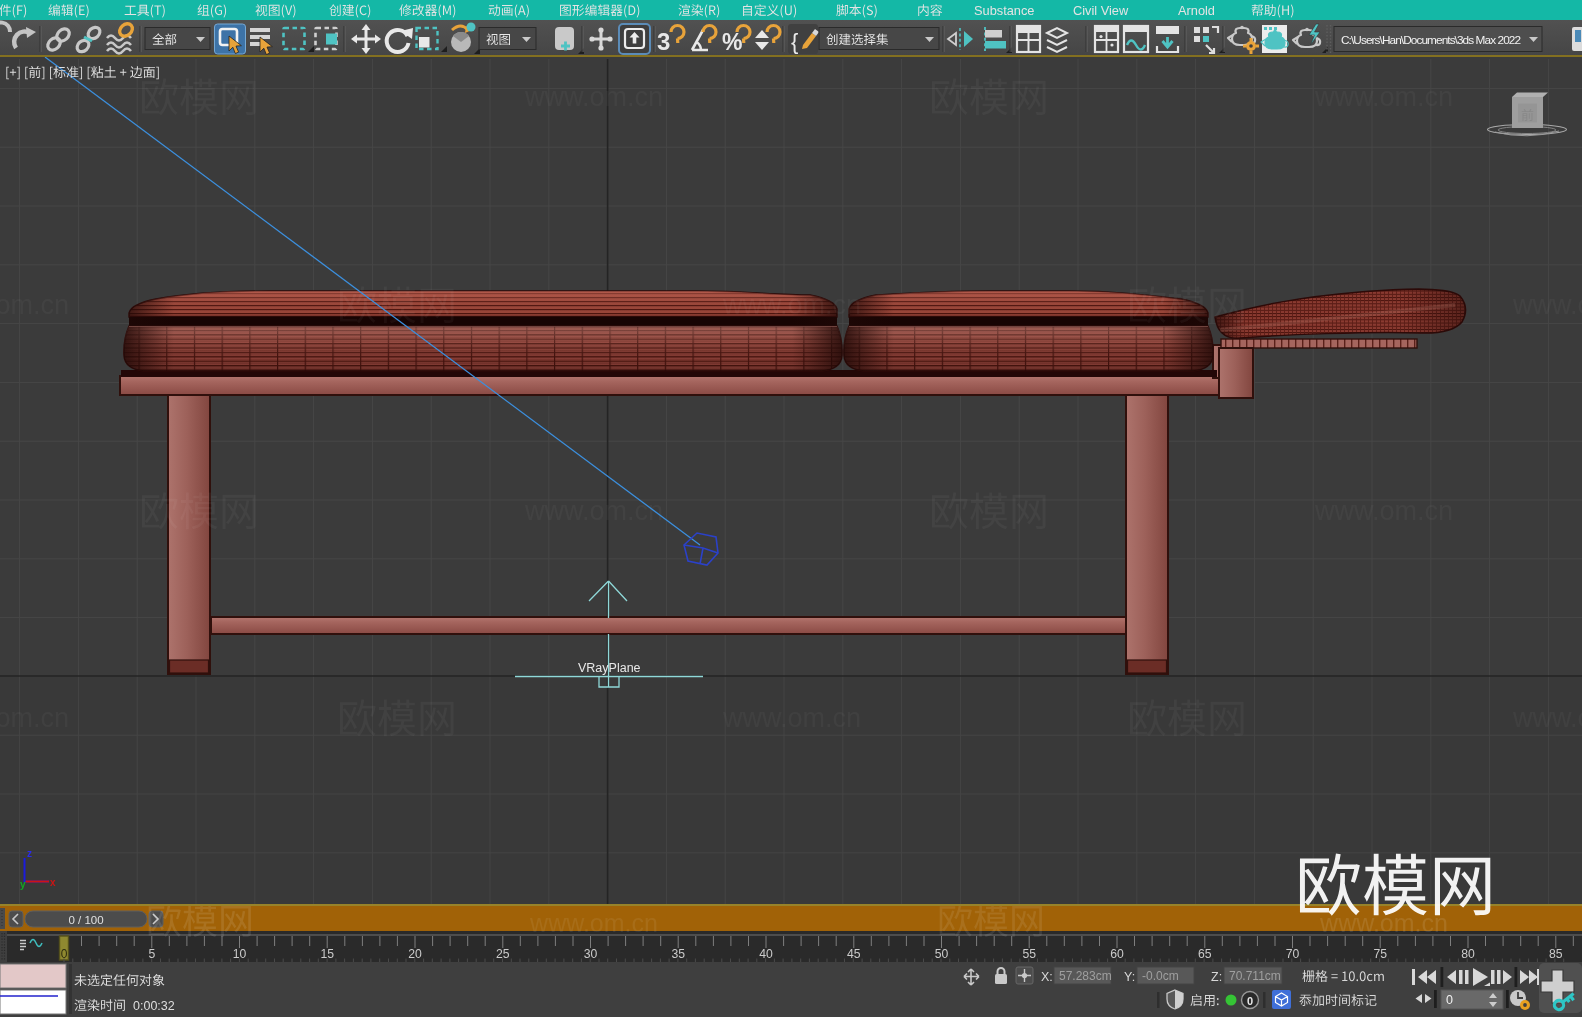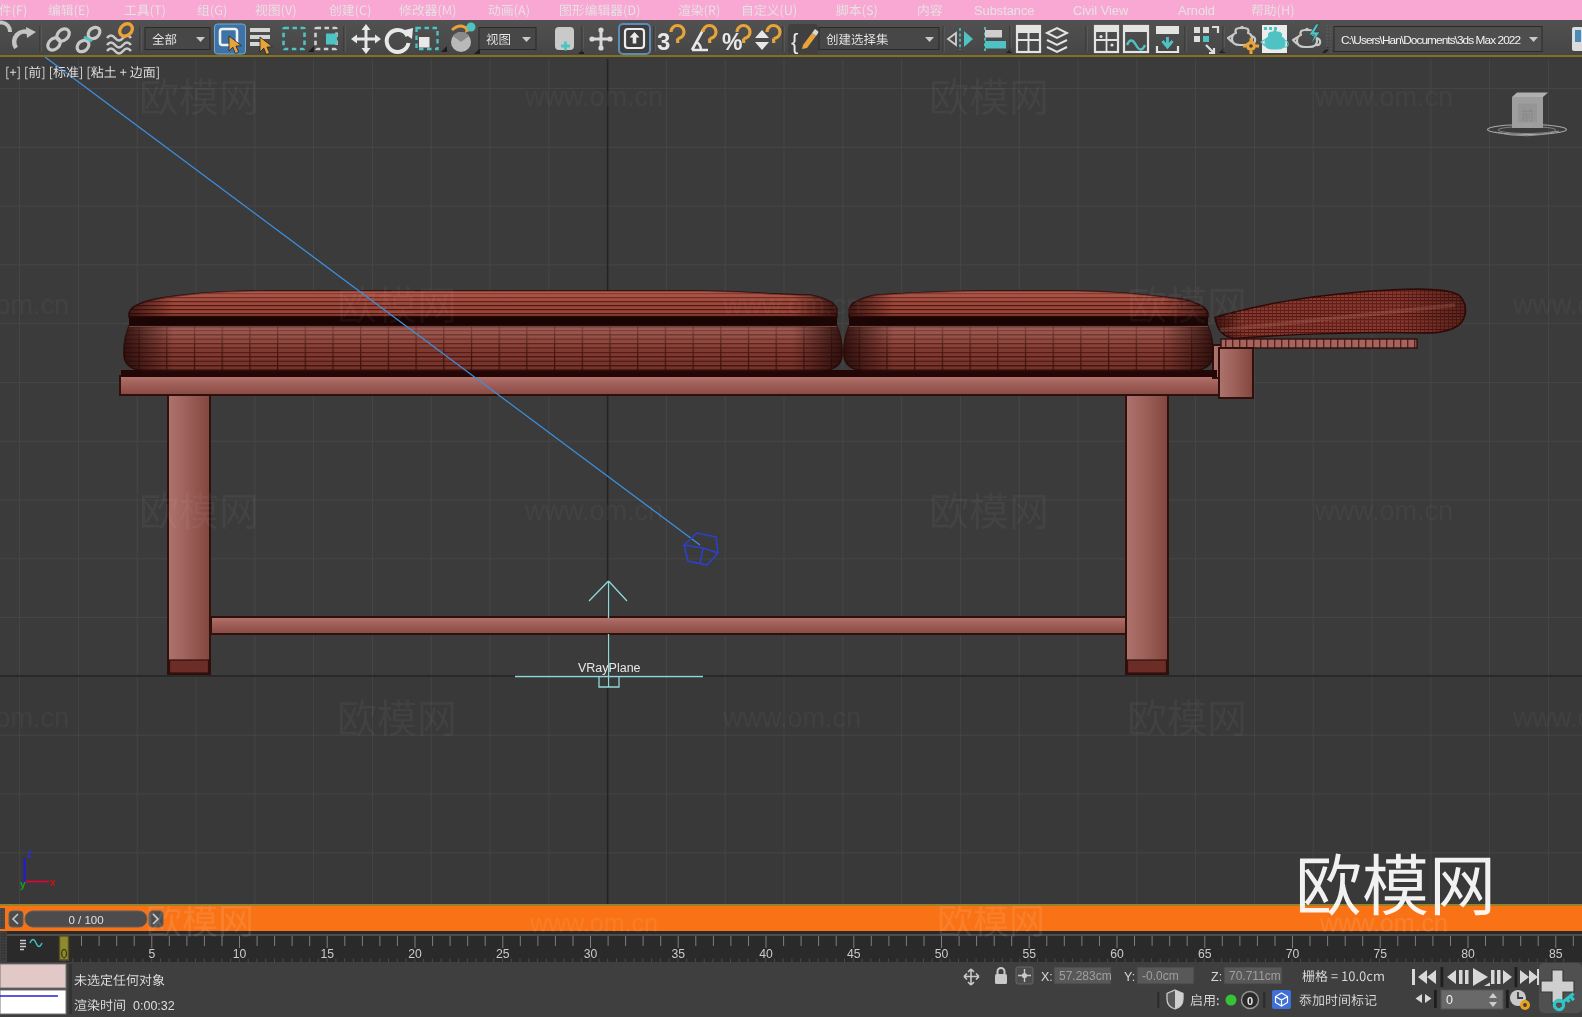--- a/index.html
+++ b/index.html
@@ -1,21 +1,21 @@
 <!DOCTYPE html>
 <html><head><meta charset="utf-8">
 <style>
 * { margin:0; padding:0; box-sizing:border-box; }
 html,body { width:1582px; height:1017px; background:#3b3b3b; font-family:"Liberation Sans",sans-serif; overflow:hidden; }
 #root { position:relative; width:1582px; height:1017px; overflow:hidden; }
 svg { display:block; }
 </style></head>
 <body>
 <div id="root">
-<div style="position:absolute;left:0;top:0;width:1582px;height:20px;background:#f9a8d4;overflow:hidden">
+<div style="position:absolute;left:0;top:0;width:1582px;height:20px;background:#14b8a6;overflow:hidden">
 <svg width="1582" height="20">
         <path transform="translate(-14.0,15.0) scale(0.01280,-0.01280)" d="M423 823C453 774 485 707 497 666L580 693C566 734 531 799 501 847ZM50 664L50 590L206 590C265 438 344 307 447 200C337 108 202 40 36 -7C51 -25 75 -60 83 -78C250 -24 389 48 502 146C615 46 751 -28 915 -73C928 -52 950 -20 967 -4C807 36 671 107 560 201C661 304 738 432 796 590L954 590L954 664ZM504 253C410 348 336 462 284 590L711 590C661 455 592 344 504 253ZM1317 341L1317 268L1604 268L1604 -80L1679 -80L1679 268L1953 268L1953 341L1679 341L1679 562L1909 562L1909 635L1679 635L1679 828L1604 828L1604 635L1470 635C1483 680 1494 728 1504 775L1432 790C1409 659 1367 530 1309 447C1327 438 1359 420 1373 409C1400 451 1425 504 1446 562L1604 562L1604 341ZM1268 836C1214 685 1126 535 1032 437C1045 420 1067 381 1075 363C1107 397 1137 437 1167 480L1167 -78L1239 -78L1239 597C1277 667 1311 741 1339 815ZM2239 -196L2295 -171C2209 -29 2168 141 2168 311C2168 480 2209 649 2295 792L2239 818C2147 668 2092 507 2092 311C2092 114 2147 -47 2239 -196ZM2439 0L2531 0L2531 329L2811 329L2811 407L2531 407L2531 655L2861 655L2861 733L2439 733ZM2989 -196C3081 -47 3136 114 3136 311C3136 507 3081 668 2989 818L2932 792C3018 649 3061 480 3061 311C3061 141 3018 -29 2932 -171Z" fill="#e4e4e4"></path>
         <path transform="translate(48.0,15.0) scale(0.01280,-0.01280)" d="M40 54L58 -15C140 18 245 61 346 103L332 163C223 121 114 79 40 54ZM61 423C75 430 98 435 205 450C167 386 132 335 116 316C87 278 66 252 45 248C53 230 64 196 68 182C87 194 118 204 339 255C336 271 333 298 334 317L167 282C238 374 307 486 364 597L303 632C286 593 265 554 245 517L133 505C190 593 246 706 287 815L215 840C179 719 112 587 91 554C71 520 55 496 38 491C46 473 57 438 61 423ZM624 350L624 202L541 202L541 350ZM675 350L746 350L746 202L675 202ZM481 412L481 -72L541 -72L541 143L624 143L624 -47L675 -47L675 143L746 143L746 -46L797 -46L797 143L871 143L871 -7C871 -14 868 -16 861 -17C854 -17 836 -17 814 -16C822 -32 829 -56 831 -73C867 -73 890 -71 908 -62C926 -52 930 -35 930 -8L930 413L871 412ZM797 350L871 350L871 202L797 202ZM605 826C621 798 637 762 648 732L414 732L414 515C414 361 405 139 314 -21C329 -28 360 -50 372 -63C465 99 482 335 483 498L920 498L920 732L729 732C717 765 697 811 675 846ZM483 668L850 668L850 561L483 561ZM1551 751L1819 751L1819 650L1551 650ZM1482 808L1482 594L1892 594L1892 808ZM1081 332C1089 340 1119 346 1153 346L1244 346L1244 202L1040 167L1056 94L1244 132L1244 -76L1313 -76L1313 146L1427 169L1423 234L1313 214L1313 346L1405 346L1405 414L1313 414L1313 568L1244 568L1244 414L1148 414C1176 483 1204 565 1228 650L1412 650L1412 722L1247 722C1255 756 1263 791 1269 825L1196 840C1191 801 1183 761 1174 722L1047 722L1047 650L1157 650C1136 570 1115 504 1105 479C1088 435 1075 403 1058 398C1066 380 1077 346 1081 332ZM1815 472L1815 386L1560 386L1560 472ZM1400 76L1412 8L1815 40L1815 -80L1885 -80L1885 46L1959 52L1960 115L1885 110L1885 472L1953 472L1953 535L1423 535L1423 472L1491 472L1491 82ZM1815 329L1815 242L1560 242L1560 329ZM1815 185L1815 105L1560 86L1560 185ZM2239 -196L2295 -171C2209 -29 2168 141 2168 311C2168 480 2209 649 2295 792L2239 818C2147 668 2092 507 2092 311C2092 114 2147 -47 2239 -196ZM2439 0L2872 0L2872 79L2531 79L2531 346L2809 346L2809 425L2531 425L2531 655L2861 655L2861 733L2439 733ZM3026 -196C3118 -47 3173 114 3173 311C3173 507 3118 668 3026 818L2969 792C3055 649 3098 480 3098 311C3098 141 3055 -29 2969 -171Z" fill="#e4e4e4"></path>
         <path transform="translate(124.0,15.0) scale(0.01280,-0.01280)" d="M52 72L52 -3L951 -3L951 72L539 72L539 650L900 650L900 727L104 727L104 650L456 650L456 72ZM1605 84C1716 32 1832 -32 1902 -81L1962 -25C1887 22 1766 86 1653 137ZM1328 133C1266 79 1141 12 1040 -26C1058 -40 1083 -65 1095 -81C1196 -40 1319 25 1399 88ZM1212 792L1212 209L1052 209L1052 141L1951 141L1951 209L1802 209L1802 792ZM1284 209L1284 300L1727 300L1727 209ZM1284 586L1727 586L1727 501L1284 501ZM1284 644L1284 730L1727 730L1727 644ZM1284 444L1727 444L1727 357L1284 357ZM2239 -196L2295 -171C2209 -29 2168 141 2168 311C2168 480 2209 649 2295 792L2239 818C2147 668 2092 507 2092 311C2092 114 2147 -47 2239 -196ZM2591 0L2684 0L2684 655L2906 655L2906 733L2369 733L2369 655L2591 655ZM3036 -196C3128 -47 3183 114 3183 311C3183 507 3128 668 3036 818L2979 792C3065 649 3108 480 3108 311C3108 141 3065 -29 2979 -171Z" fill="#e4e4e4"></path>
         <path transform="translate(197.0,15.0) scale(0.01280,-0.01280)" d="M48 58L63 -14C157 10 282 42 401 73L394 137C266 106 134 76 48 58ZM481 790L481 11L380 11L380 -58L959 -58L959 11L872 11L872 790ZM553 11L553 207L798 207L798 11ZM553 466L798 466L798 274L553 274ZM553 535L553 721L798 721L798 535ZM66 423C81 430 105 437 242 454C194 388 150 335 130 315C97 278 71 253 49 249C58 231 69 197 73 182C94 194 129 204 401 259C400 274 400 302 402 321L182 281C265 370 346 480 415 591L355 628C334 591 311 555 288 520L143 504C207 590 269 701 318 809L250 840C205 719 126 588 102 555C79 521 60 497 42 493C50 473 62 438 66 423ZM1239 -196L1295 -171C1209 -29 1168 141 1168 311C1168 480 1209 649 1295 792L1239 818C1147 668 1092 507 1092 311C1092 114 1147 -47 1239 -196ZM1727 -13C1825 -13 1906 23 1953 72L1953 380L1712 380L1712 303L1868 303L1868 111C1839 84 1788 68 1736 68C1579 68 1491 184 1491 369C1491 552 1587 665 1735 665C1808 665 1856 634 1893 596L1943 656C1901 700 1834 746 1732 746C1538 746 1396 603 1396 366C1396 128 1534 -13 1727 -13ZM2126 -196C2218 -47 2273 114 2273 311C2273 507 2218 668 2126 818L2069 792C2155 649 2198 480 2198 311C2198 141 2155 -29 2069 -171Z" fill="#e4e4e4"></path>
         <path transform="translate(255.0,15.0) scale(0.01280,-0.01280)" d="M450 791L450 259L523 259L523 725L832 725L832 259L907 259L907 791ZM154 804C190 765 229 710 247 673L308 713C290 748 250 800 211 838ZM637 649L637 454C637 297 607 106 354 -25C369 -37 393 -65 402 -81C552 -2 631 105 671 214L671 20C671 -47 698 -65 766 -65L857 -65C944 -65 955 -24 965 133C946 138 921 148 902 163C898 19 893 -8 858 -8L777 -8C749 -8 741 0 741 28L741 276L690 276C705 337 709 397 709 452L709 649ZM63 668L63 599L305 599C247 472 142 347 39 277C50 263 68 225 74 204C113 233 152 269 190 310L190 -79L261 -79L261 352C296 307 339 250 359 219L407 279C388 301 318 381 280 422C328 490 369 566 397 644L357 671L343 668ZM1375 279C1455 262 1557 227 1613 199L1644 250C1588 276 1487 309 1407 325ZM1275 152C1413 135 1586 95 1682 61L1715 117C1618 149 1445 188 1310 203ZM1084 796L1084 -80L1156 -80L1156 -38L1842 -38L1842 -80L1917 -80L1917 796ZM1156 29L1156 728L1842 728L1842 29ZM1414 708C1364 626 1278 548 1192 497C1208 487 1234 464 1245 452C1275 472 1306 496 1337 523C1367 491 1404 461 1444 434C1359 394 1263 364 1174 346C1187 332 1203 303 1210 285C1308 308 1413 345 1508 396C1591 351 1686 317 1781 296C1790 314 1809 340 1823 353C1735 369 1647 396 1569 432C1644 481 1707 538 1749 606L1706 631L1695 628L1436 628C1451 647 1465 666 1477 686ZM1378 563L1385 570L1644 570C1608 531 1560 496 1506 465C1455 494 1411 527 1378 563ZM2239 -196L2295 -171C2209 -29 2168 141 2168 311C2168 480 2209 649 2295 792L2239 818C2147 668 2092 507 2092 311C2092 114 2147 -47 2239 -196ZM2573 0L2680 0L2913 733L2819 733L2701 336C2676 250 2658 180 2630 94L2626 94C2599 180 2580 250 2555 336L2436 733L2339 733ZM3012 -196C3104 -47 3159 114 3159 311C3159 507 3104 668 3012 818L2955 792C3041 649 3084 480 3084 311C3084 141 3041 -29 2955 -171Z" fill="#e4e4e4"></path>
         <path transform="translate(329.0,15.0) scale(0.01280,-0.01280)" d="M838 824L838 20C838 1 831 -5 812 -6C792 -6 729 -7 659 -5C670 -25 682 -57 686 -76C779 -77 834 -75 867 -64C899 -51 913 -30 913 20L913 824ZM643 724L643 168L715 168L715 724ZM142 474L142 45C142 -44 172 -65 269 -65C290 -65 432 -65 455 -65C544 -65 566 -26 576 112C555 117 526 128 509 141C504 22 497 0 450 0C419 0 300 0 275 0C224 0 216 7 216 45L216 407L432 407C424 286 415 237 403 223C396 214 388 213 374 213C360 213 325 214 288 218C298 199 306 173 307 153C347 150 386 151 406 152C431 155 448 161 463 178C486 203 497 271 506 444C507 454 507 474 507 474ZM313 838C260 709 154 571 27 480C44 468 70 443 82 428C181 504 266 604 330 713C409 627 496 524 540 457L595 507C547 578 446 689 362 774L383 818ZM1394 755L1394 695L1581 695L1581 620L1330 620L1330 561L1581 561L1581 483L1387 483L1387 422L1581 422L1581 345L1379 345L1379 288L1581 288L1581 209L1337 209L1337 149L1581 149L1581 49L1652 49L1652 149L1937 149L1937 209L1652 209L1652 288L1899 288L1899 345L1652 345L1652 422L1876 422L1876 561L1945 561L1945 620L1876 620L1876 755L1652 755L1652 840L1581 840L1581 755ZM1652 561L1809 561L1809 483L1652 483ZM1652 620L1652 695L1809 695L1809 620ZM1097 393C1097 404 1120 417 1135 425L1258 425C1246 336 1226 259 1200 193C1173 233 1151 283 1134 343L1078 322C1102 241 1132 177 1169 126C1134 60 1089 8 1037 -30C1053 -40 1081 -66 1092 -80C1140 -43 1183 7 1218 70C1323 -30 1469 -55 1653 -55L1933 -55C1937 -35 1951 -2 1962 14C1911 13 1694 13 1654 13C1485 13 1347 35 1249 132C1290 225 1319 342 1334 483L1292 493L1278 492L1192 492C1242 567 1293 661 1338 758L1290 789L1266 778L1064 778L1064 711L1237 711C1197 622 1147 540 1129 515C1109 483 1084 458 1066 454C1076 439 1091 408 1097 393ZM2239 -196L2295 -171C2209 -29 2168 141 2168 311C2168 480 2209 649 2295 792L2239 818C2147 668 2092 507 2092 311C2092 114 2147 -47 2239 -196ZM2715 -13C2810 -13 2882 25 2940 92L2889 151C2842 99 2789 68 2719 68C2579 68 2491 184 2491 369C2491 552 2584 665 2722 665C2785 665 2833 637 2872 596L2922 656C2880 703 2810 746 2721 746C2535 746 2396 603 2396 366C2396 128 2532 -13 2715 -13ZM3075 -196C3167 -47 3222 114 3222 311C3222 507 3167 668 3075 818L3018 792C3104 649 3147 480 3147 311C3147 141 3104 -29 3018 -171Z" fill="#e4e4e4"></path>
         <path transform="translate(399.0,15.0) scale(0.01280,-0.01280)" d="M698 386C644 334 543 287 454 260C468 248 486 230 496 215C591 247 694 299 755 362ZM794 287C726 216 594 159 467 130C482 116 497 95 506 80C641 117 774 179 850 263ZM887 179C798 76 614 12 413 -17C428 -33 444 -59 452 -77C664 -40 852 32 952 151ZM306 561L306 78L370 78L370 561ZM553 668L832 668C798 613 749 566 692 528C630 570 584 619 553 668ZM565 841C523 733 451 629 370 562C387 552 415 530 428 518C458 546 488 579 517 616C545 574 584 532 633 494C554 452 462 424 371 407C384 393 400 366 407 350C507 371 605 404 690 454C756 412 836 378 930 356C939 373 958 402 972 416C887 432 813 459 750 492C827 548 890 620 928 712L885 734L871 731L590 731C607 761 621 792 634 823ZM235 834C187 679 107 526 20 426C33 407 53 367 59 349C92 388 123 432 153 481L153 -80L224 -80L224 614C255 678 282 747 304 815ZM1602 585L1808 585C1787 454 1755 343 1706 251C1657 345 1622 455 1598 574ZM1076 770L1076 696L1357 696L1357 484L1089 484L1089 103C1089 66 1073 53 1058 46C1071 27 1083 -10 1088 -32C1111 -13 1148 6 1439 117C1436 134 1431 166 1430 188L1165 93L1165 410L1429 410L1424 404C1440 392 1470 363 1482 350C1508 385 1532 425 1553 469C1581 362 1616 264 1662 181C1602 97 1522 32 1416 -16C1431 -32 1453 -66 1461 -84C1563 -33 1643 31 1706 111C1761 32 1830 -32 1915 -75C1927 -55 1950 -27 1968 -12C1879 29 1808 94 1751 177C1817 286 1859 420 1886 585L1952 585L1952 655L1626 655C1643 710 1658 768 1670 827L1596 840C1565 676 1510 517 1431 413L1431 770ZM2196 730L2366 730L2366 589L2196 589ZM2622 730L2802 730L2802 589L2622 589ZM2614 484C2656 468 2706 443 2740 420L2452 420C2475 452 2495 485 2511 518L2437 532L2437 795L2128 795L2128 524L2431 524C2415 489 2392 454 2364 420L2052 420L2052 353L2298 353C2230 293 2141 239 2030 198C2045 184 2064 158 2072 141L2128 165L2128 -80L2198 -80L2198 -51L2365 -51L2365 -74L2437 -74L2437 229L2246 229C2305 267 2355 309 2396 353L2582 353C2624 307 2679 264 2739 229L2555 229L2555 -80L2624 -80L2624 -51L2802 -51L2802 -74L2875 -74L2875 164L2924 148C2934 166 2955 194 2972 208C2863 234 2751 288 2675 353L2949 353L2949 420L2774 420L2801 449C2768 475 2704 506 2653 524ZM2553 795L2553 524L2875 524L2875 795ZM2198 15L2198 163L2365 163L2365 15ZM2624 15L2624 163L2802 163L2802 15ZM3239 -196L3295 -171C3209 -29 3168 141 3168 311C3168 480 3209 649 3295 792L3239 818C3147 668 3092 507 3092 311C3092 114 3147 -47 3239 -196ZM3439 0L3522 0L3522 406C3522 469 3516 558 3510 622L3514 622L3573 455L3712 74L3774 74L3912 455L3971 622L3975 622C3970 558 3963 469 3963 406L3963 0L4049 0L4049 733L3938 733L3798 341C3781 291 3766 239 3747 188L3743 188C3725 239 3709 291 3690 341L3550 733L3439 733ZM4249 -196C4341 -47 4396 114 4396 311C4396 507 4341 668 4249 818L4192 792C4278 649 4321 480 4321 311C4321 141 4278 -29 4192 -171Z" fill="#e4e4e4"></path>
         <path transform="translate(488.0,15.0) scale(0.01280,-0.01280)" d="M89 758L89 691L476 691L476 758ZM653 823C653 752 653 680 650 609L507 609L507 537L647 537C635 309 595 100 458 -25C478 -36 504 -61 517 -79C664 61 707 289 721 537L870 537C859 182 846 49 819 19C809 7 798 4 780 4C759 4 706 4 650 10C663 -12 671 -43 673 -64C726 -68 781 -68 812 -65C844 -62 864 -53 884 -27C919 17 931 159 945 571C945 582 945 609 945 609L724 609C726 680 727 752 727 823ZM89 44L90 45L90 43C113 57 149 68 427 131L446 64L512 86C493 156 448 275 410 365L348 348C368 301 388 246 406 194L168 144C207 234 245 346 270 451L494 451L494 520L54 520L54 451L193 451C167 334 125 216 111 183C94 145 81 118 65 113C74 95 85 59 89 44ZM1092 775L1092 704L1910 704L1910 775ZM1257 592L1257 142L1739 142L1739 592ZM1321 338L1463 338L1463 206L1321 206ZM1530 338L1673 338L1673 206L1530 206ZM1321 529L1463 529L1463 398L1321 398ZM1530 529L1673 529L1673 398L1530 398ZM1090 526L1090 -29L1836 -29L1836 -76L1911 -76L1911 533L1836 533L1836 41L1167 41L1167 526ZM2239 -196L2295 -171C2209 -29 2168 141 2168 311C2168 480 2209 649 2295 792L2239 818C2147 668 2092 507 2092 311C2092 114 2147 -47 2239 -196ZM2342 0L2435 0L2506 224L2774 224L2844 0L2942 0L2693 733L2590 733ZM2529 297L2565 410C2591 493 2615 572 2638 658L2642 658C2666 573 2689 493 2716 410L2751 297ZM3045 -196C3137 -47 3192 114 3192 311C3192 507 3137 668 3045 818L2988 792C3074 649 3117 480 3117 311C3117 141 3074 -29 2988 -171Z" fill="#e4e4e4"></path>
         <path transform="translate(559.0,15.0) scale(0.01280,-0.01280)" d="M375 279C455 262 557 227 613 199L644 250C588 276 487 309 407 325ZM275 152C413 135 586 95 682 61L715 117C618 149 445 188 310 203ZM84 796L84 -80L156 -80L156 -38L842 -38L842 -80L917 -80L917 796ZM156 29L156 728L842 728L842 29ZM414 708C364 626 278 548 192 497C208 487 234 464 245 452C275 472 306 496 337 523C367 491 404 461 444 434C359 394 263 364 174 346C187 332 203 303 210 285C308 308 413 345 508 396C591 351 686 317 781 296C790 314 809 340 823 353C735 369 647 396 569 432C644 481 707 538 749 606L706 631L695 628L436 628C451 647 465 666 477 686ZM378 563L385 570L644 570C608 531 560 496 506 465C455 494 411 527 378 563ZM1846 824C1784 743 1670 658 1574 610C1593 596 1615 574 1628 557C1730 613 1842 703 1916 795ZM1875 548C1808 461 1687 371 1584 319C1603 304 1625 281 1638 266C1745 325 1866 422 1943 520ZM1898 278C1823 153 1681 42 1532 -19C1552 -35 1574 -61 1586 -79C1740 -8 1883 111 1968 250ZM1404 708L1404 449L1243 449L1243 708ZM1041 449L1041 379L1171 379C1167 230 1145 83 1037 -36C1055 -46 1081 -70 1093 -86C1213 45 1238 211 1242 379L1404 379L1404 -79L1478 -79L1478 379L1586 379L1586 449L1478 449L1478 708L1573 708L1573 778L1058 778L1058 708L1172 708L1172 449ZM2040 54L2058 -15C2140 18 2245 61 2346 103L2332 163C2223 121 2114 79 2040 54ZM2061 423C2075 430 2098 435 2205 450C2167 386 2132 335 2116 316C2087 278 2066 252 2045 248C2053 230 2064 196 2068 182C2087 194 2118 204 2339 255C2336 271 2333 298 2334 317L2167 282C2238 374 2307 486 2364 597L2303 632C2286 593 2265 554 2245 517L2133 505C2190 593 2246 706 2287 815L2215 840C2179 719 2112 587 2091 554C2071 520 2055 496 2038 491C2046 473 2057 438 2061 423ZM2624 350L2624 202L2541 202L2541 350ZM2675 350L2746 350L2746 202L2675 202ZM2481 412L2481 -72L2541 -72L2541 143L2624 143L2624 -47L2675 -47L2675 143L2746 143L2746 -46L2797 -46L2797 143L2871 143L2871 -7C2871 -14 2868 -16 2861 -17C2854 -17 2836 -17 2814 -16C2822 -32 2829 -56 2831 -73C2867 -73 2890 -71 2908 -62C2926 -52 2930 -35 2930 -8L2930 413L2871 412ZM2797 350L2871 350L2871 202L2797 202ZM2605 826C2621 798 2637 762 2648 732L2414 732L2414 515C2414 361 2405 139 2314 -21C2329 -28 2360 -50 2372 -63C2465 99 2482 335 2483 498L2920 498L2920 732L2729 732C2717 765 2697 811 2675 846ZM2483 668L2850 668L2850 561L2483 561ZM3551 751L3819 751L3819 650L3551 650ZM3482 808L3482 594L3892 594L3892 808ZM3081 332C3089 340 3119 346 3153 346L3244 346L3244 202L3040 167L3056 94L3244 132L3244 -76L3313 -76L3313 146L3427 169L3423 234L3313 214L3313 346L3405 346L3405 414L3313 414L3313 568L3244 568L3244 414L3148 414C3176 483 3204 565 3228 650L3412 650L3412 722L3247 722C3255 756 3263 791 3269 825L3196 840C3191 801 3183 761 3174 722L3047 722L3047 650L3157 650C3136 570 3115 504 3105 479C3088 435 3075 403 3058 398C3066 380 3077 346 3081 332ZM3815 472L3815 386L3560 386L3560 472ZM3400 76L3412 8L3815 40L3815 -80L3885 -80L3885 46L3959 52L3960 115L3885 110L3885 472L3953 472L3953 535L3423 535L3423 472L3491 472L3491 82ZM3815 329L3815 242L3560 242L3560 329ZM3815 185L3815 105L3560 86L3560 185ZM4196 730L4366 730L4366 589L4196 589ZM4622 730L4802 730L4802 589L4622 589ZM4614 484C4656 468 4706 443 4740 420L4452 420C4475 452 4495 485 4511 518L4437 532L4437 795L4128 795L4128 524L4431 524C4415 489 4392 454 4364 420L4052 420L4052 353L4298 353C4230 293 4141 239 4030 198C4045 184 4064 158 4072 141L4128 165L4128 -80L4198 -80L4198 -51L4365 -51L4365 -74L4437 -74L4437 229L4246 229C4305 267 4355 309 4396 353L4582 353C4624 307 4679 264 4739 229L4555 229L4555 -80L4624 -80L4624 -51L4802 -51L4802 -74L4875 -74L4875 164L4924 148C4934 166 4955 194 4972 208C4863 234 4751 288 4675 353L4949 353L4949 420L4774 420L4801 449C4768 475 4704 506 4653 524ZM4553 795L4553 524L4875 524L4875 795ZM4198 15L4198 163L4365 163L4365 15ZM4624 15L4624 163L4802 163L4802 15ZM5239 -196L5295 -171C5209 -29 5168 141 5168 311C5168 480 5209 649 5295 792L5239 818C5147 668 5092 507 5092 311C5092 114 5147 -47 5239 -196ZM5439 0L5626 0C5847 0 5967 137 5967 369C5967 603 5847 733 5622 733L5439 733ZM5531 76L5531 658L5614 658C5787 658 5872 555 5872 369C5872 184 5787 76 5614 76ZM6125 -196C6217 -47 6272 114 6272 311C6272 507 6217 668 6125 818L6068 792C6154 649 6197 480 6197 311C6197 141 6154 -29 6068 -171Z" fill="#e4e4e4"></path>
@@ -372,21 +372,21 @@
           <path d="M1512,97 L1517,92.5 L1548,92.5 L1543,97 Z" fill="#b0b0b0"></path>
           <rect x="1512" y="97" width="31" height="31" fill="#9e9e9e"></rect>
           <rect x="1518" y="103.5" width="19" height="19" fill="#959595"></rect>
           <path transform="translate(1521.0,120.0) scale(0.01300,-0.01300)" d="M604 514L604 104L674 104L674 514ZM807 544L807 14C807 -1 802 -5 786 -5C769 -6 715 -6 654 -4C665 -24 677 -56 681 -76C758 -77 809 -75 839 -63C870 -51 881 -30 881 13L881 544ZM723 845C701 796 663 730 629 682L329 682L378 700C359 740 316 799 278 841L208 816C244 775 281 721 300 682L53 682L53 613L947 613L947 682L714 682C743 723 775 773 803 819ZM409 301L409 200L187 200L187 301ZM409 360L187 360L187 459L409 459ZM116 523L116 -75L187 -75L187 141L409 141L409 7C409 -6 405 -10 391 -10C378 -11 332 -11 281 -9C291 -28 302 -57 307 -76C374 -76 419 -75 446 -63C474 -52 482 -32 482 6L482 523Z" fill="#888888"></path>
         </g>
         <path transform="translate(5.0,20.0) scale(0.01300,-0.01300)" d="M106 -170L304 -170L304 -118L174 -118L174 739L304 739L304 792L106 792ZM579 116L652 116L652 335L856 335L856 403L652 403L652 622L579 622L579 403L376 403L376 335L579 335ZM927 -170L1126 -170L1126 792L927 792L927 739L1057 739L1057 -118L927 -118ZM1561 -170L1759 -170L1759 -118L1629 -118L1629 739L1759 739L1759 792L1561 792ZM2397 514L2397 104L2467 104L2467 514ZM2600 544L2600 14C2600 -1 2595 -5 2579 -5C2562 -6 2508 -6 2447 -4C2458 -24 2470 -56 2474 -76C2551 -77 2602 -75 2632 -63C2663 -51 2674 -30 2674 13L2674 544ZM2516 845C2494 796 2456 730 2422 682L2122 682L2171 700C2152 740 2109 799 2071 841L2001 816C2037 775 2074 721 2093 682L1846 682L1846 613L2740 613L2740 682L2507 682C2536 723 2568 773 2596 819ZM2202 301L2202 200L1980 200L1980 301ZM2202 360L1980 360L1980 459L2202 459ZM1909 523L1909 -75L1980 -75L1980 141L2202 141L2202 7C2202 -6 2198 -10 2184 -10C2171 -11 2125 -11 2074 -9C2084 -28 2095 -57 2100 -76C2167 -76 2212 -75 2239 -63C2267 -52 2275 -32 2275 6L2275 523ZM2827 -170L3026 -170L3026 792L2827 792L2827 739L2957 739L2957 -118L2827 -118ZM3461 -170L3659 -170L3659 -118L3529 -118L3529 739L3659 739L3659 792L3461 792ZM4159 764L4159 693L4595 693L4595 764ZM4472 325C4519 225 4566 95 4581 16L4650 41C4633 120 4585 247 4536 345ZM4184 342C4158 236 4113 129 4057 57C4074 49 4104 28 4118 18C4172 94 4222 211 4253 327ZM4115 525L4115 454L4329 454L4329 18C4329 5 4325 1 4310 0C4297 0 4250 -1 4198 1C4208 -22 4219 -54 4222 -76C4292 -76 4338 -74 4367 -62C4396 -49 4405 -26 4405 17L4405 454L4649 454L4649 525ZM3895 840L3895 628L3742 628L3742 558L3879 558C3846 434 3781 290 3717 215C3731 196 3751 165 3759 145C3809 209 3858 314 3895 422L3895 -79L3970 -79L3970 444C4004 395 4044 333 4061 301L4105 360C4085 388 3999 498 3970 531L3970 558L4101 558L4101 628L3970 628L3970 840ZM4741 765C4791 695 4850 598 4876 538L4946 575C4919 634 4858 727 4806 796ZM4741 2L4817 -33C4864 62 4919 191 4961 303L4895 339C4849 220 4786 84 4741 2ZM5128 395L5339 395L5339 262L5128 262ZM5128 461L5128 596L5339 596L5339 461ZM5300 805C5328 761 5360 701 5374 661L5145 661C5169 710 5190 762 5208 814L5138 831C5088 677 5003 528 4904 433C4920 421 4948 394 4959 380C4994 416 5027 458 5058 506L5058 -80L5128 -80L5128 -9L5647 -9L5647 59L5412 59L5412 196L5605 196L5605 262L5412 262L5412 395L5606 395L5606 461L5412 461L5412 596L5627 596L5627 661L5379 661L5443 693C5427 731 5395 789 5363 833ZM5128 196L5339 196L5339 59L5128 59ZM5727 -170L5926 -170L5926 792L5727 792L5727 739L5857 739L5857 -118L5727 -118ZM6361 -170L6559 -170L6559 -118L6429 -118L6429 739L6559 739L6559 792L6361 792ZM6648 754C6676 687 6701 599 6707 541L6768 557C6760 616 6735 702 6705 770ZM6990 779C6975 712 6945 613 6919 554L6972 538C7000 594 7034 686 7062 761ZM7054 360L7054 -80L7127 -80L7127 -33L7447 -33L7447 -76L7522 -76L7522 360L7299 360L7299 566L7553 566L7553 639L7299 639L7299 840L7222 840L7222 360ZM7127 38L7127 289L7447 289L7447 38ZM6639 496L6639 425L6802 425C6761 314 6688 188 6620 118C6633 99 6652 68 6660 46C6715 108 6772 209 6816 312L6816 -79L6888 -79L6888 297C6928 249 6980 183 6999 151L7043 211C7021 238 6922 340 6888 370L6888 425L7052 425L7052 496L6888 496L6888 840L6816 840L6816 496ZM8051 837L8051 518L7709 518L7709 445L8051 445L8051 38L7645 38L7645 -35L8542 -35L8542 38L8131 38L8131 445L8478 445L8478 518L8131 518L8131 837ZM9058 116L9131 116L9131 335L9335 335L9335 403L9131 403L9131 622L9058 622L9058 403L8855 403L8855 335L9058 335ZM9678 784C9733 732 9800 659 9832 612L9893 660C9860 705 9791 775 9736 825ZM10149 825C10148 769 10147 714 10144 661L9938 661L9938 589L10139 589C10122 397 10072 237 9909 140C9929 127 9952 103 9963 85C10140 197 10196 375 10217 589L10439 589C10426 308 10412 198 10387 171C10377 160 10366 158 10347 159C10324 159 10268 159 10209 164C10223 142 10233 110 10235 87C10290 85 10347 83 10377 86C10411 89 10433 97 10454 123C10488 164 10502 285 10516 625C10517 635 10517 661 10517 661L10222 661C10225 714 10227 769 10228 825ZM9844 501L9638 501L9638 427L9769 427L9769 116C9725 98 9674 51 9620 -9L9676 -82C9725 -12 9772 52 9804 52C9826 52 9860 16 9902 -12C9974 -58 10059 -69 10189 -69C10290 -69 10475 -63 10546 -58C10548 -35 10560 5 10570 26C10469 15 10316 6 10192 6C10075 6 9987 13 9921 56C9886 78 9863 98 9844 110ZM10985 334L11197 334L11197 221L10985 221ZM10985 395L10985 506L11197 506L11197 395ZM10985 160L11197 160L11197 43L10985 43ZM10654 774L10654 702L11040 702C11033 661 11022 614 11012 576L10700 576L10700 -80L10772 -80L10772 -27L11416 -27L11416 -80L11492 -80L11492 576L11089 576L11128 702L11541 702L11541 774ZM10772 43L10772 506L10916 506L10916 43ZM11416 43L11266 43L11266 506L11416 506ZM11630 -170L11829 -170L11829 792L11630 792L11630 739L11760 739L11760 -118L11630 -118Z" fill="#e0e0e0"></path>
       </svg>
     </div>
 <div style="position:absolute;left:0;top:55px;width:1582px;height:2px;background:#837020"></div>
 <div style="position:absolute;left:0;top:904px;width:1582px;height:2px;background:#97832a"></div>
-<div style="position:absolute;left:0;top:906px;width:1582px;height:25px;background:#f97316;overflow:hidden">
+<div style="position:absolute;left:0;top:906px;width:1582px;height:25px;background:#a16207;overflow:hidden">
 <svg width="1582" height="25">
 <rect x="0" y="2" width="5" height="21" fill="#4a4a4a"></rect>
 <path d="M2,4 v17" stroke="#2f2f2f" stroke-width="1" stroke-dasharray="1 2"></path>
 <rect x="9" y="5" width="14" height="16" rx="3" fill="#4c4c4c" stroke="#5e5e5e" stroke-width="1"></rect>
 <path d="M18,8 l-5,5 l5,5" stroke="#c9c9c9" stroke-width="1.6" fill="none"></path>
 <rect x="25" y="5" width="122" height="16" rx="8" fill="#4c4c4c" stroke="#5e5e5e" stroke-width="1"></rect>
 <text x="86" y="17.5" text-anchor="middle" font-family="Liberation Sans" font-size="11.5" fill="#e0e0e0">0  /  100</text>
 <rect x="149" y="5" width="14" height="16" rx="3" fill="#4c4c4c" stroke="#5e5e5e" stroke-width="1"></rect>
 <path d="M153,8 l5,5 l-5,5" stroke="#c9c9c9" stroke-width="1.6" fill="none"></path>
 </svg>

